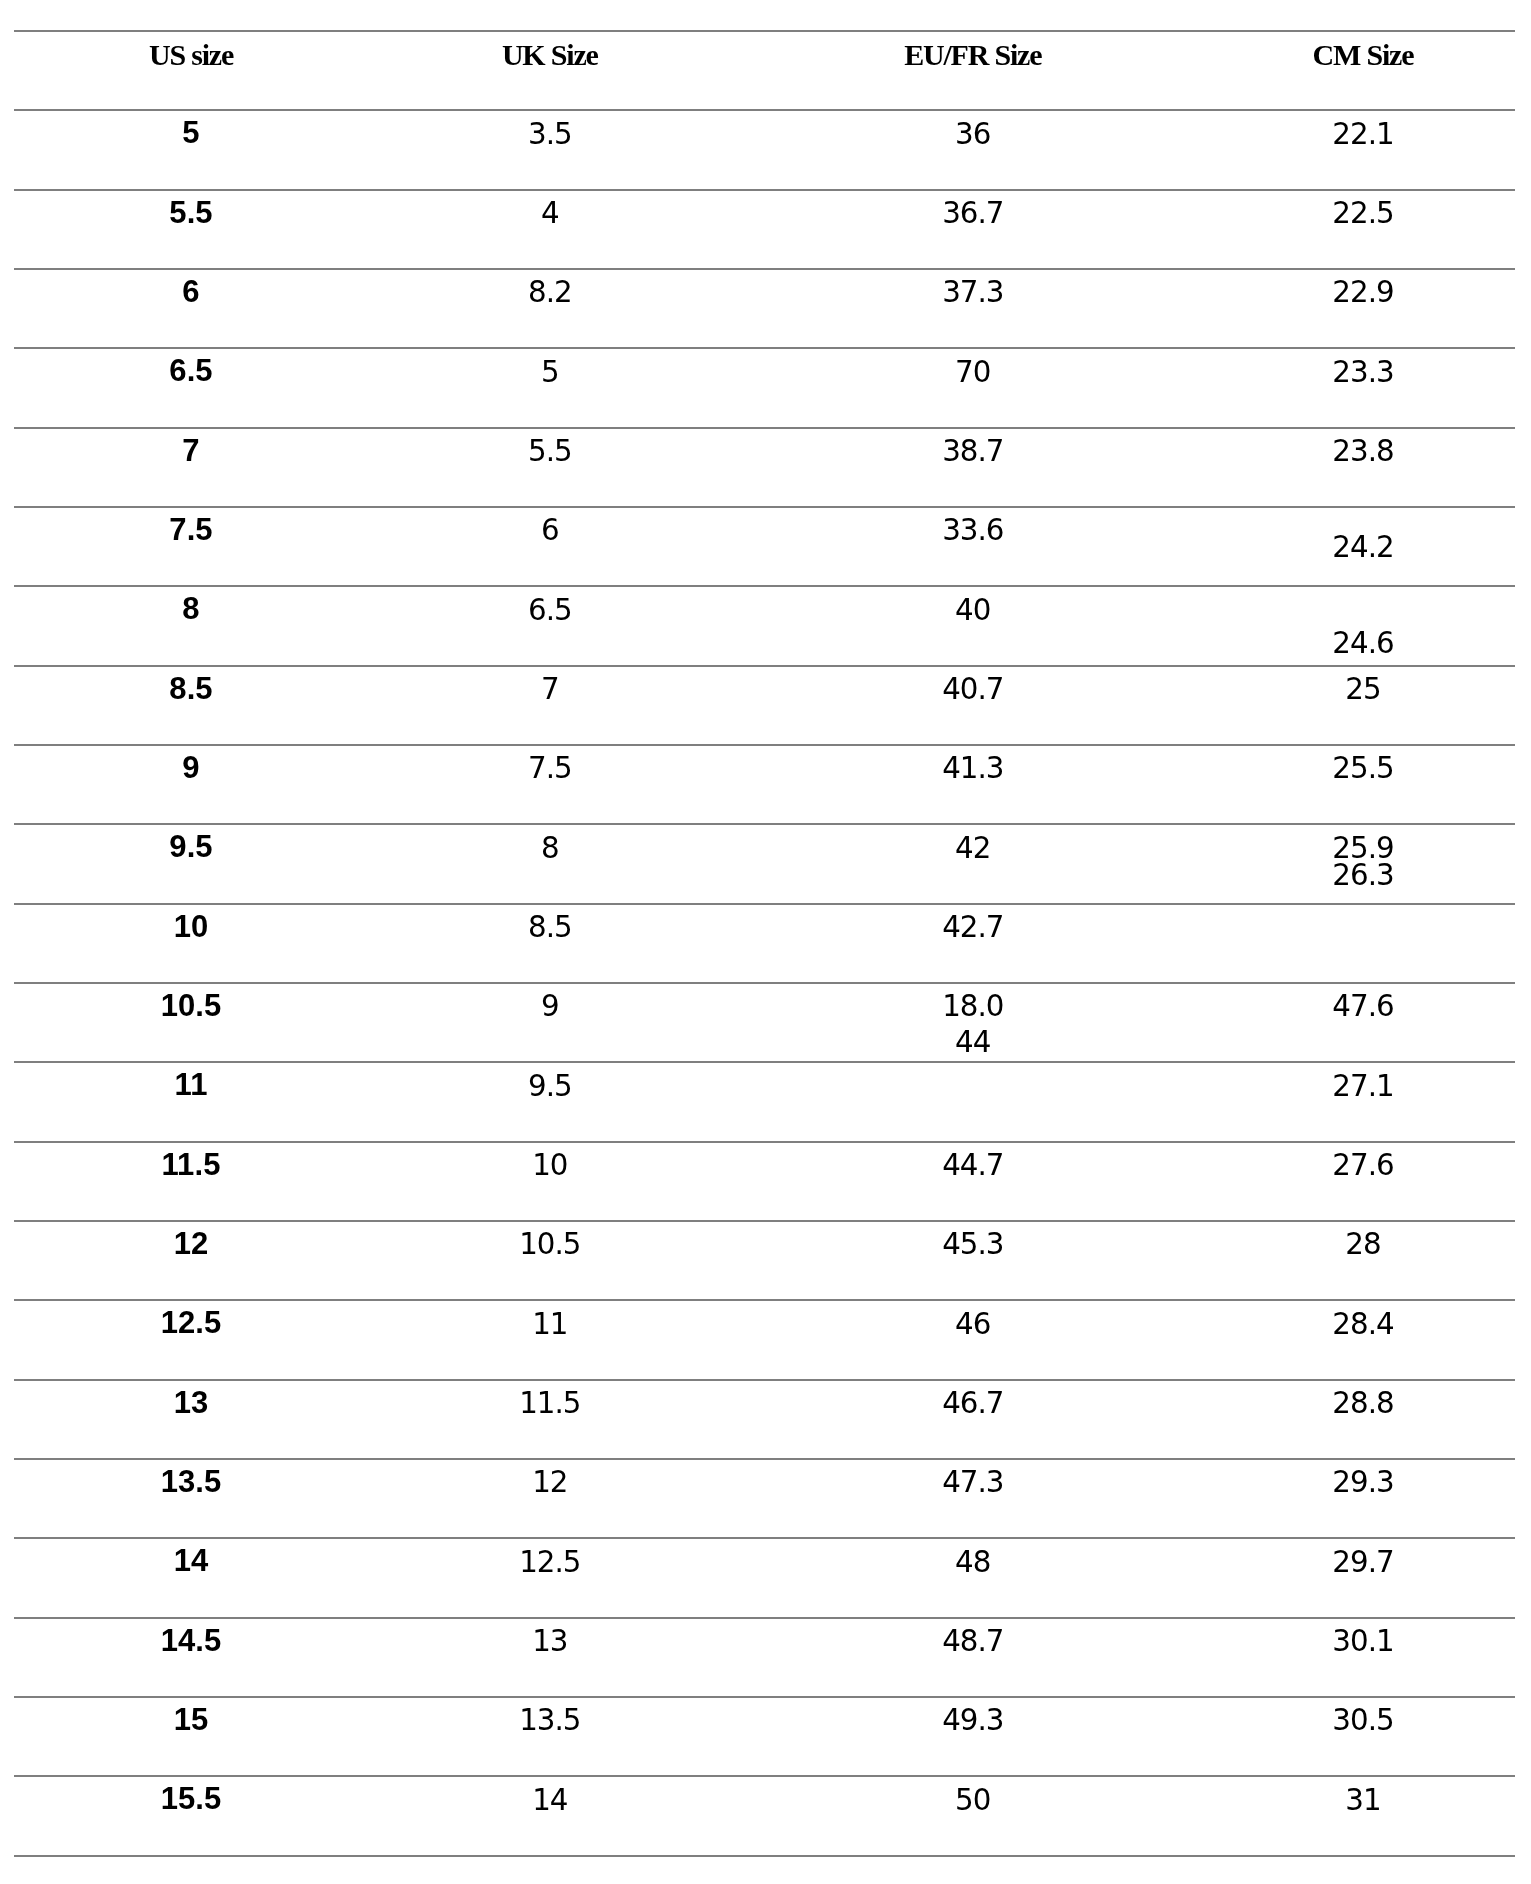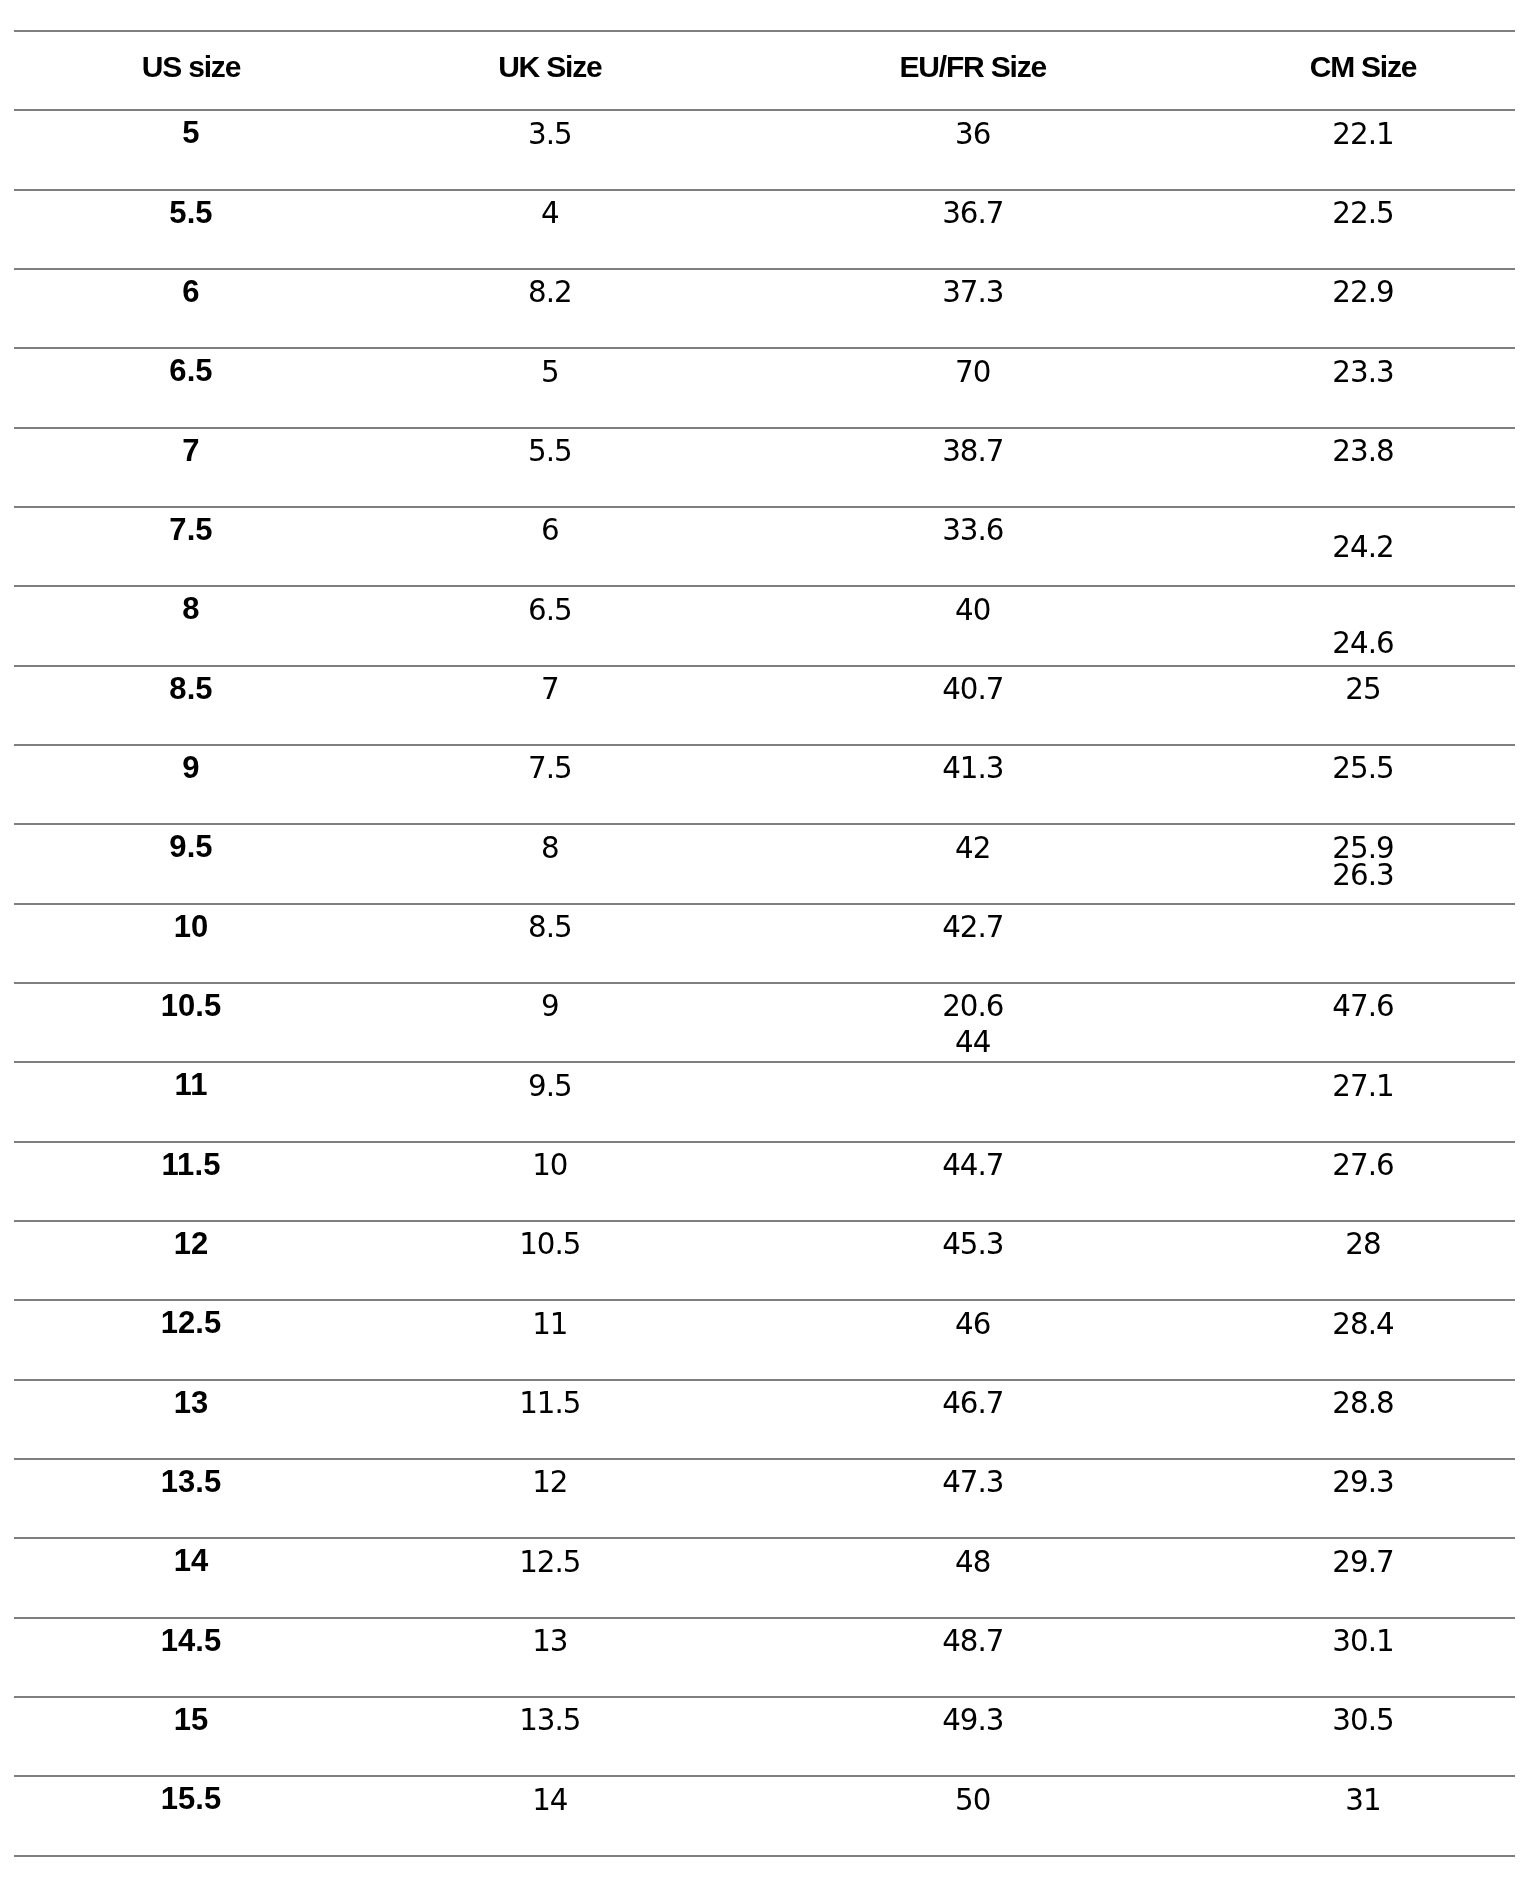--- a/index.html
+++ b/index.html
@@ -49,26 +49,26 @@
   }
   .cell.bold {
     font-family: "Liberation Sans", sans-serif;
     font-weight: bold;
     font-size: 31px;
     line-height: 31px;
     letter-spacing: 0.1px;
     margin-top: 0;
   }
   .cell.head {
-    font-family: Liberation Sans, sans-serif;
+    font-family: Liberation Serif, serif;
     font-weight: bold;
     font-size: 30px;
     line-height: 30px;
     letter-spacing: -1.2px;
-    margin-top: 12px;
+    margin-top: 0;
   }
   .c0 { left: 14px; width: 354px; }
   .c1 { left: 368px; width: 363.6px; }
   .c2 { left: 731.6px; width: 482.3px; }
   .c3 { left: 1213.9px; width: 298.2px; }
 </style>
 </head>
 <body>
 
 <div class="sheet">
@@ -168,21 +168,21 @@
   </div>
   <div class="row">
     <div class="cell c0 bold" style="top:910.74px">10</div>
     <div class="cell c1" style="top:910.74px">8.5</div>
     <div class="cell c2" style="top:910.74px">42.7</div>
     <div class="cell c3" style="top:859px">26.3</div>
   </div>
   <div class="row">
     <div class="cell c0 bold" style="top:990.08px">10.5</div>
     <div class="cell c1" style="top:990.08px">9</div>
-    <div class="cell c2" style="top:990.08px">20.6</div>
+    <div class="cell c2" style="top:990.08px">18.0</div>
     <div class="cell c3" style="top:990.08px">47.6</div>
   </div>
   <div class="row">
     <div class="cell c0 bold" style="top:1069.42px">11</div>
     <div class="cell c1" style="top:1069.42px">9.5</div>
     <div class="cell c2" style="top:1026px">44</div>
     <div class="cell c3" style="top:1069.42px">27.1</div>
   </div>
   <div class="row">
     <div class="cell c0 bold" style="top:1148.76px">11.5</div>

